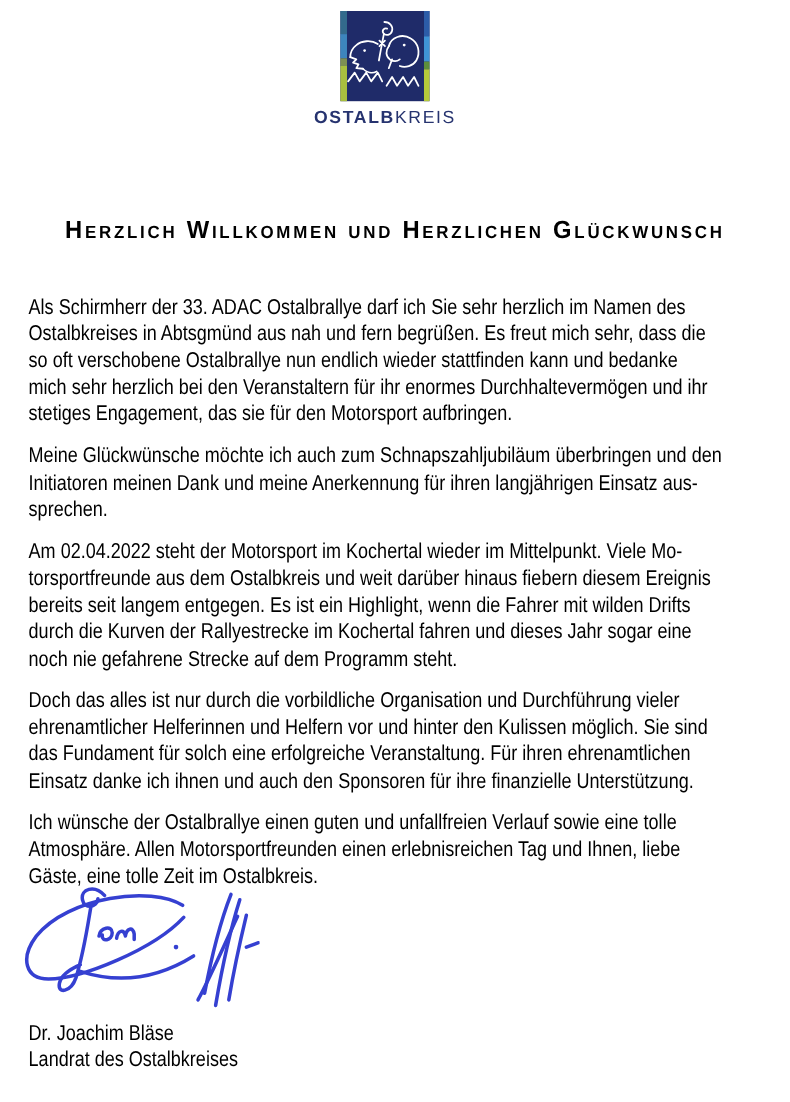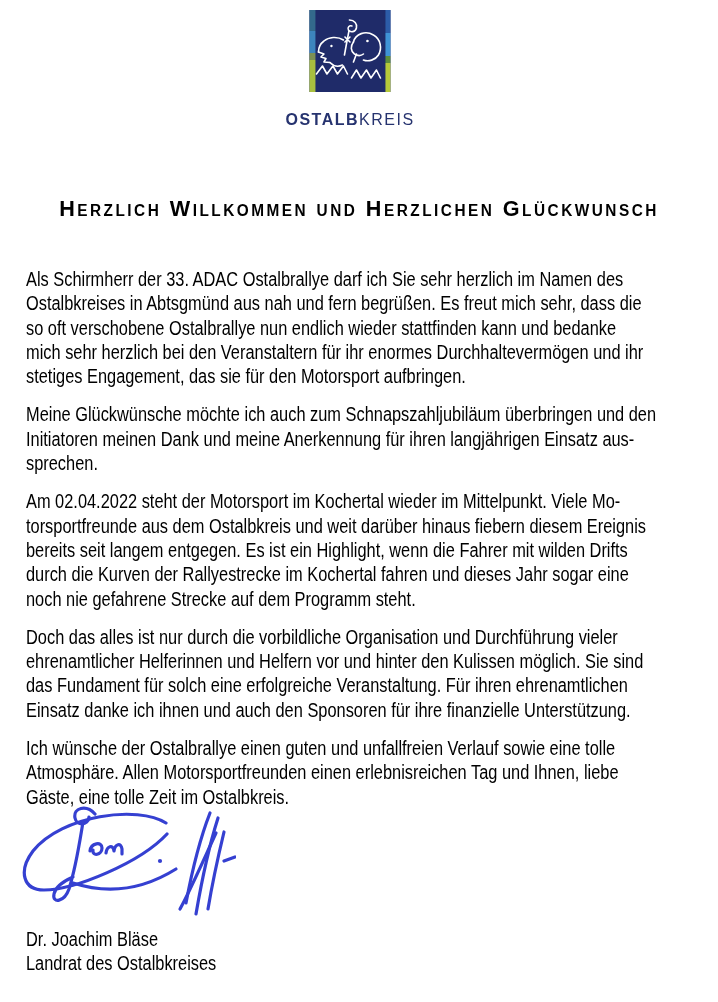--- a/index.html
+++ b/index.html
@@ -25,21 +25,21 @@
   .stripe{position:absolute;top:0;bottom:0;display:flex;flex-direction:column;}
   .stripe-left{left:0;width:6px;}
   .stripe-right{right:0;width:5px;}
   .stripe div{width:100%;}
   .sl1{background:#336a8c;height:26%;} .sl2{background:#3d85bd;height:26%;}
   .sl3{background:#7c8f53;height:9%;}  .sl4{background:#a8bf3f;height:39%;}
   .sr1{background:#2c5ca8;height:28%;} .sr2{background:#3f93d6;height:28%;}
   .sr3{background:#5d8f3c;height:9%;}  .sr4{background:#b5c93a;height:35%;}
   .emblem{position:absolute;left:0;top:0;width:81px;height:82px;}
   .wordmark{
-    margin-top:19px;
+    margin-top:7px;
     font-size:16px;letter-spacing:1.5px;color:#26336f;
     white-space:nowrap;
   }
   .wordmark .wm-bold{font-weight:700;}
   .wordmark .wm-light{font-weight:400;}
   
   .heading{
     position:absolute;top:196px;left:0;width:718px;
     text-align:center;
     font-variant:small-caps;

